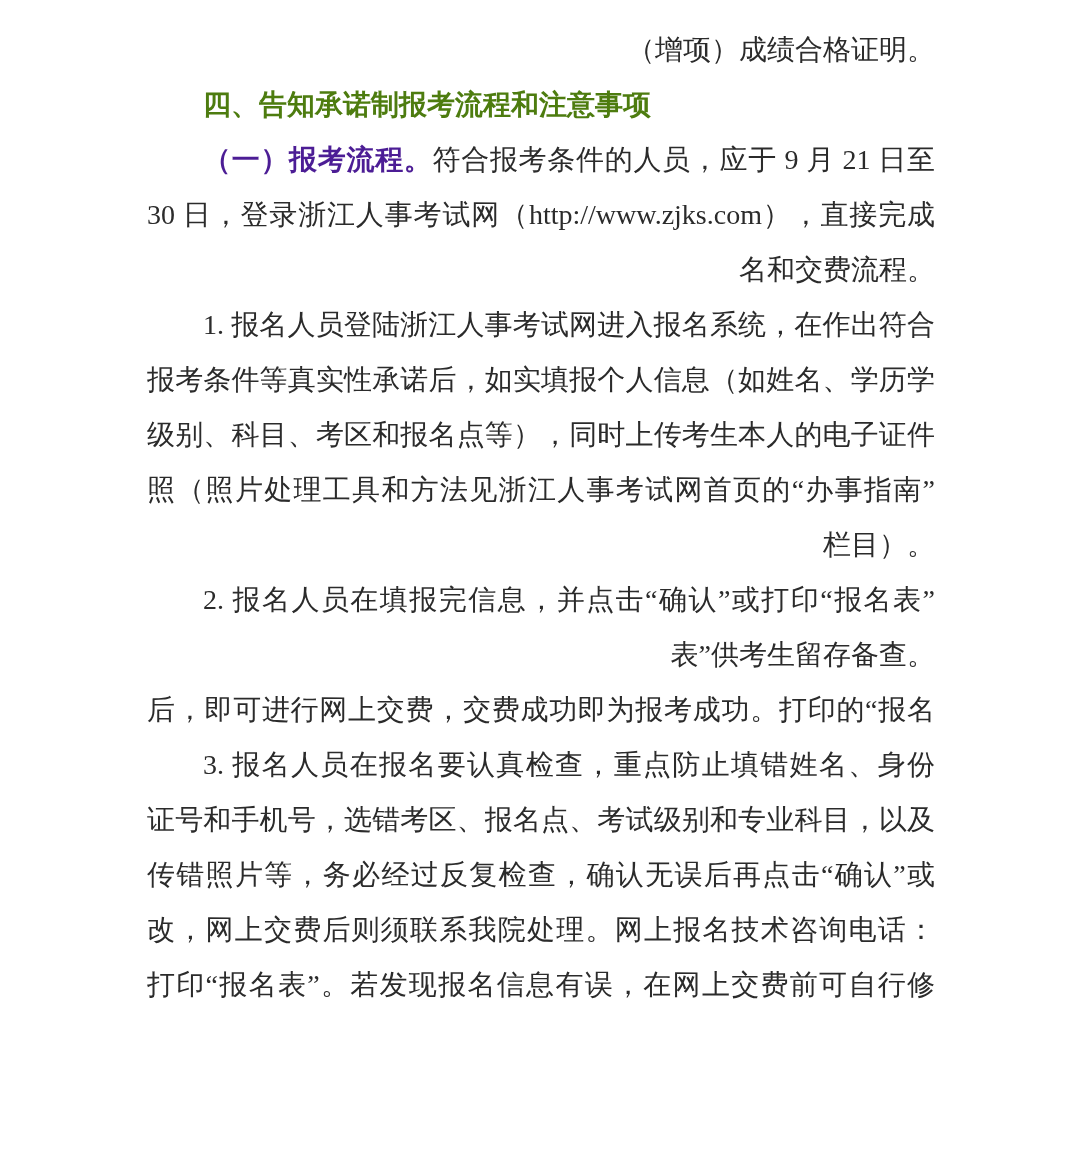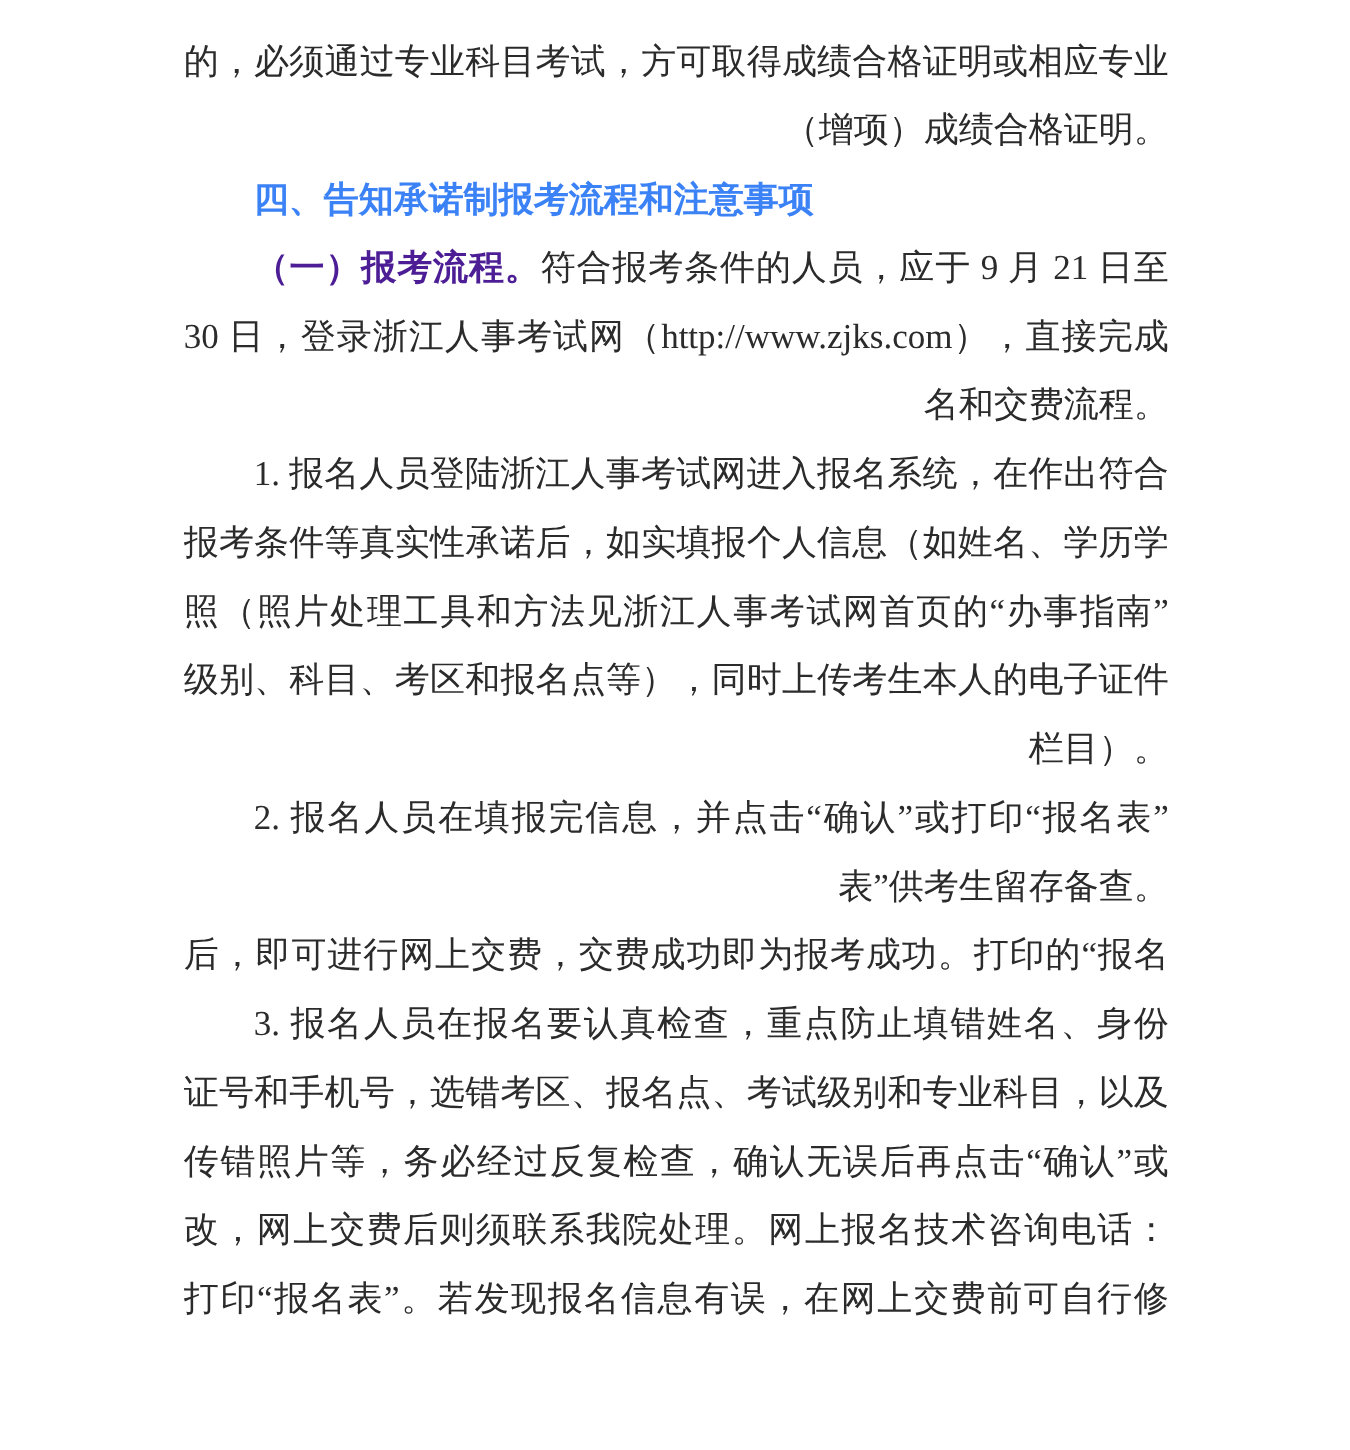--- a/index.html
+++ b/index.html
@@ -26,50 +26,49 @@
   .j{
     text-align:justify;
     text-align-last:justify;
   }
   .indent{
     padding-left:56px;
   }
   .heading{
     font-family:"Liberation Sans","DejaVu Sans",sans-serif;
     font-weight:700;
-    color:#3b82f6;
+    color:#4d7c0f;
     text-align:left;
     text-align-last:left;
   }
   .bold{
     font-weight:700;
     color:#4c1d95;
   }
 </style>
 </head>
 <body>
 
 <div class="page">
   <div class="content">
 
-    <div class="line j">的，必须通过专业科目考试，方可取得成绩合格证明或相应专业</div>
     <div class="line">（增项）成绩合格证明。</div>
 
     <div class="line heading indent">四、告知承诺制报考流程和注意事项</div>
 
     <div class="line j indent">
       <span class="bold">（一）报考流程。</span><span>符合报考条件的人员，应于 9 月 21 日至</span>
     </div>
     <div class="line j">30 日，登录浙江人事考试网（http://www.zjks.com），直接完成报</div>
     <div class="line">名和交费流程。</div>
 
     <div class="line j indent">1. 报名人员登陆浙江人事考试网进入报名系统，在作出符合</div>
     <div class="line j">报考条件等真实性承诺后，如实填报个人信息（如姓名、学历学</div>
+    <div class="line j">级别、科目、考区和报名点等），同时上传考生本人的电子证件</div>
     <div class="line j">照（照片处理工具和方法见浙江人事考试网首页的“办事指南”</div>
-    <div class="line j">级别、科目、考区和报名点等），同时上传考生本人的电子证件</div>
     <div class="line">栏目）。</div>
 
     <div class="line j indent">2. 报名人员在填报完信息，并点击“确认”或打印“报名表”</div>
     <div class="line">表”供考生留存备查。</div>
     <div class="line j">后，即可进行网上交费，交费成功即为报考成功。打印的“报名</div>
 
     <div class="line j indent">3. 报名人员在报名要认真检查，重点防止填错姓名、身份</div>
     <div class="line j">证号和手机号，选错考区、报名点、考试级别和专业科目，以及</div>
     <div class="line j">传错照片等，务必经过反复检查，确认无误后再点击“确认”或</div>
     <div class="line j">改，网上交费后则须联系我院处理。网上报名技术咨询电话：</div>

